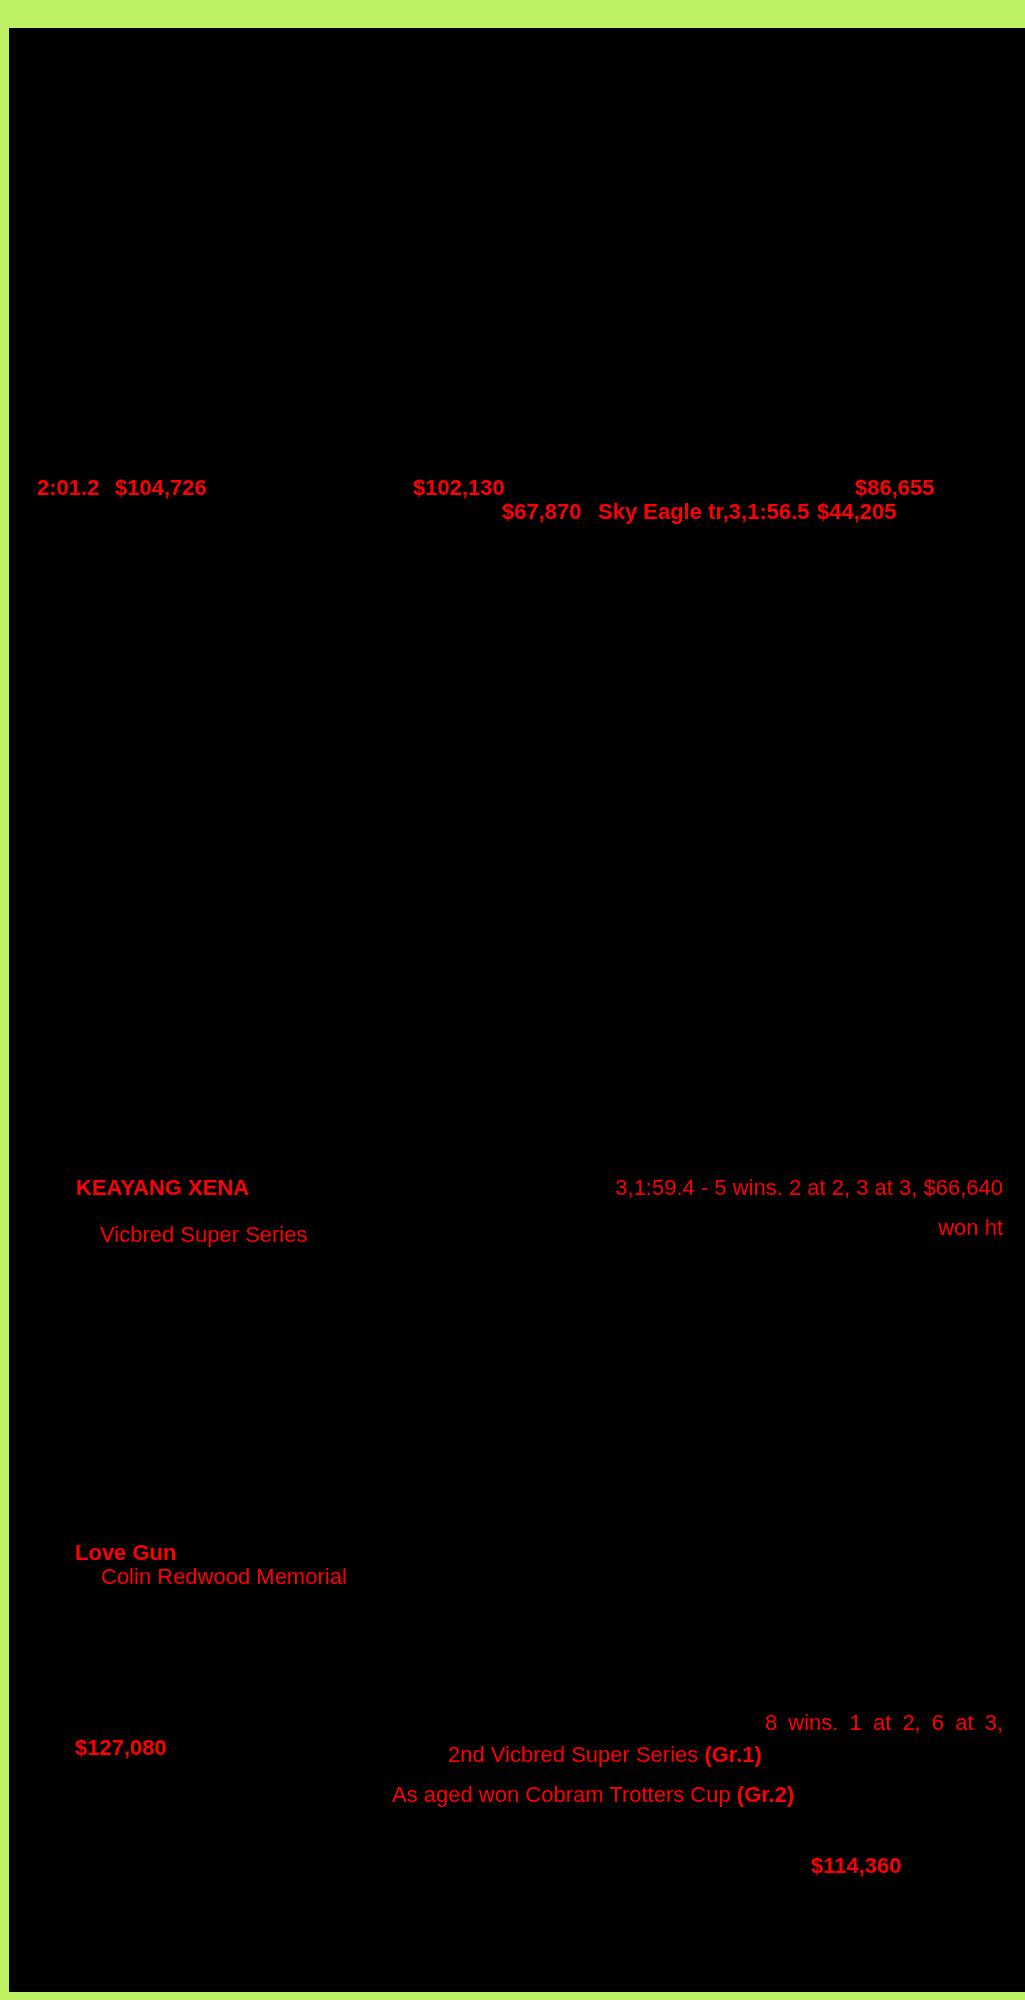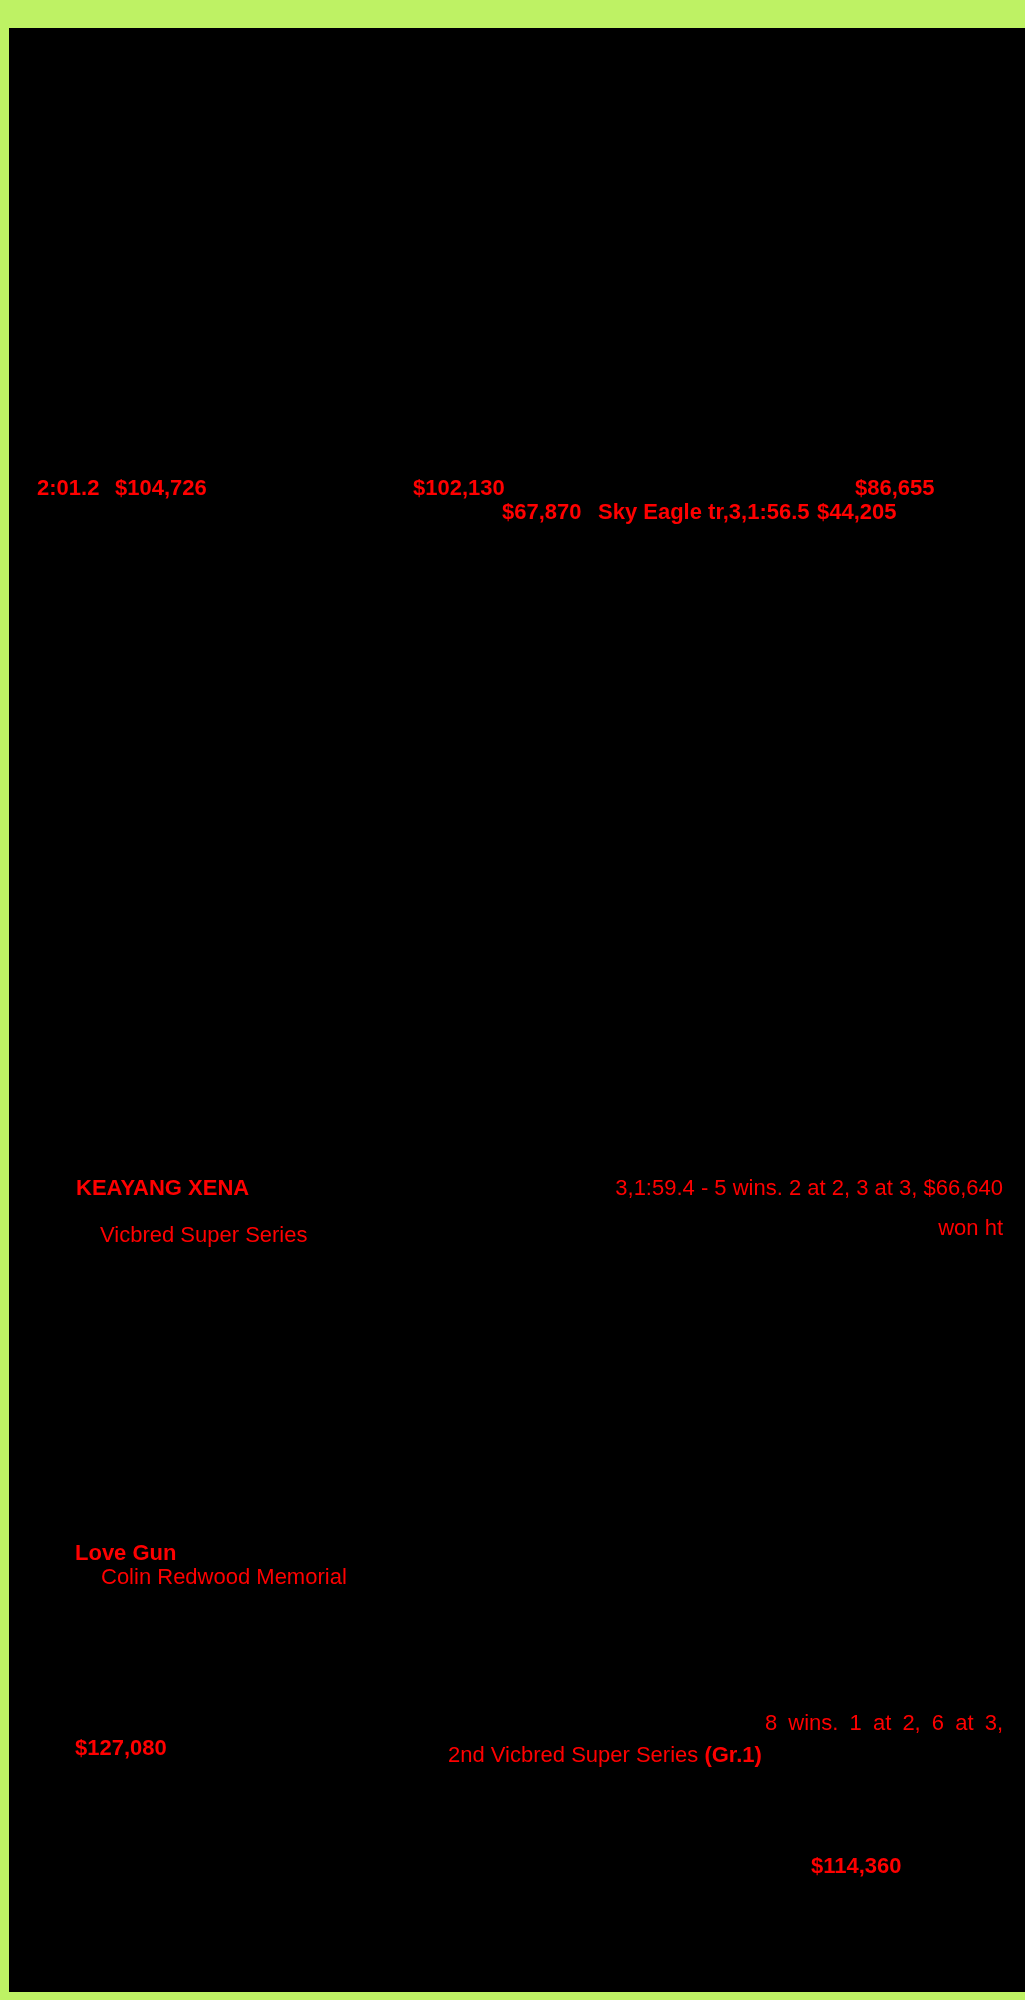--- a/index.html
+++ b/index.html
@@ -56,16 +56,17 @@
   <div class="line right" style="right:22px; top:1177px;">3,1:59.4 - 5 wins. 2 at 2, 3 at 3, $66,640</div>
   <div class="line right" style="right:22px; top:1201px;margin-top:16px;">won ht</div>
   <div class="line" style="left:100px; top:1224px;">Vicbred Super Series</div>
 
   <div class="line b" style="left:75px; top:1542px;">Love Gun</div>
   <div class="line" style="left:101px; top:1566px;">Colin Redwood Memorial</div>
 
   <div class="line right ws5" style="right:22px; top:1712px;">8 wins. 1 at 2, 6 at 3,</div>
   <div class="line b" style="left:75px; top:1737px;">$127,080</div>
   <div class="line" style="left:448px; top:1744px;"><span>2nd Vicbred Super Series </span><span class="b">(Gr.1)</span></div>
+  <div class="line" style="left:392px; top:1784px;"><span>As aged won Cobram Trotters Cup </span><span class="b">(Gr.2)</span></div>
 
   <div class="line b" style="left:811px; top:1855px;">$114,360</div>
 
 </div>
 
 </body></html>

